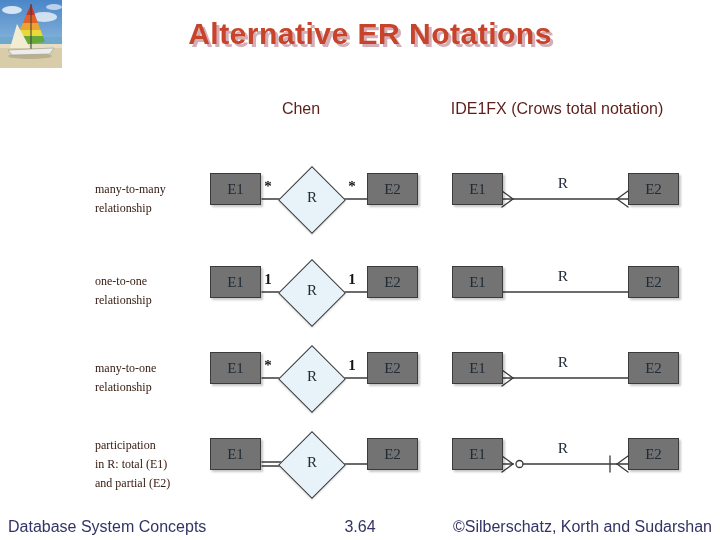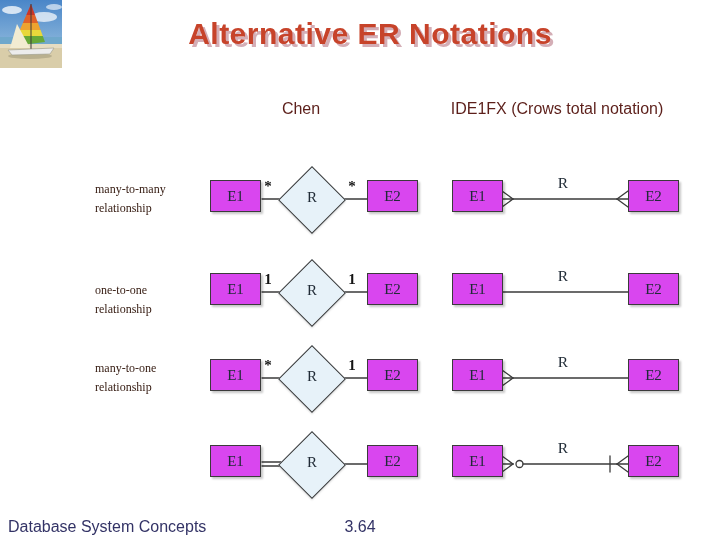--- a/index.html
+++ b/index.html
@@ -23,22 +23,22 @@
   }
   .hdr-chen{left:256px;width:90px;}
   .hdr-crows{left:412px;width:290px;}
   
   .row{position:absolute;left:0;width:720px;height:82px;}
   .lbl{
     position:absolute;left:95px;font-family:"Liberation Serif","DejaVu Serif",serif;
     font-size:12px;line-height:19px;color:#33190f;white-space:nowrap;
   }
   .ent{
-    position:absolute;top:21px;width:49px;height:30px;
-    background:#d946ef;border:1.5px solid #3b3b3b;
+    position:absolute;top:14px;width:49px;height:30px;
+    background:#737373;border:1.5px solid #3b3b3b;
     display:flex;align-items:center;justify-content:center;
     font-family:"Liberation Serif","DejaVu Serif",serif;font-size:15px;color:#202b36;
     box-shadow:2px 2px 2px rgba(0,0,0,.22);
   }
   .e1-chen{left:210px;}
   .e2-chen{left:367px;}
   .e1-crows{left:452px;}
   .e2-crows{left:628px;}
   .diamond{
     position:absolute;left:288px;top:17px;width:46px;height:46px;
@@ -180,21 +180,21 @@
     <div class="dlabel">R</div>
     <div class="card card-left">*</div>
     <div class="card card-right">*</div>
     <div class="ent e2-chen">E2</div>
     <div class="ent e1-crows">E1</div>
     <div class="rlabel">R</div>
     <div class="ent e2-crows">E2</div>
   </div>
 
   <div class="row" style="top:252px">
-    <div class="lbl" style="top:29px">
+    <div class="lbl" style="top:20px">
       <div>one-to-one</div>
       <div>relationship</div>
       <div></div>
     </div>
     <div class="ent e1-chen">E1</div>
     <div class="diamond"></div>
     <div class="dlabel">R</div>
     <div class="card card-left">1</div>
     <div class="card card-right">1</div>
     <div class="ent e2-chen">E2</div>
@@ -214,25 +214,31 @@
     <div class="dlabel">R</div>
     <div class="card card-left">*</div>
     <div class="card card-right">1</div>
     <div class="ent e2-chen">E2</div>
     <div class="ent e1-crows">E1</div>
     <div class="rlabel">R</div>
     <div class="ent e2-crows">E2</div>
   </div>
 
   <div class="row" style="top:424px">
+    <div class="lbl" style="top:12px">
+      <div>participation</div>
+      <div>in R: total (E1)</div>
+      <div>and partial (E2)</div>
+    </div>
     <div class="ent e1-chen">E1</div>
     <div class="diamond"></div>
     <div class="dlabel">R</div>
     <div class="ent e2-chen">E2</div>
     <div class="ent e1-crows">E1</div>
     <div class="rlabel">R</div>
     <div class="ent e2-crows">E2</div>
   </div>
 
   <div class="footer-text footer-left">Database System Concepts</div>
   <div class="footer-text footer-center">3.64</div>
+  <div class="footer-text footer-right">©Silberschatz, Korth and Sudarshan</div>
 
 </div>
 
 </body></html>

